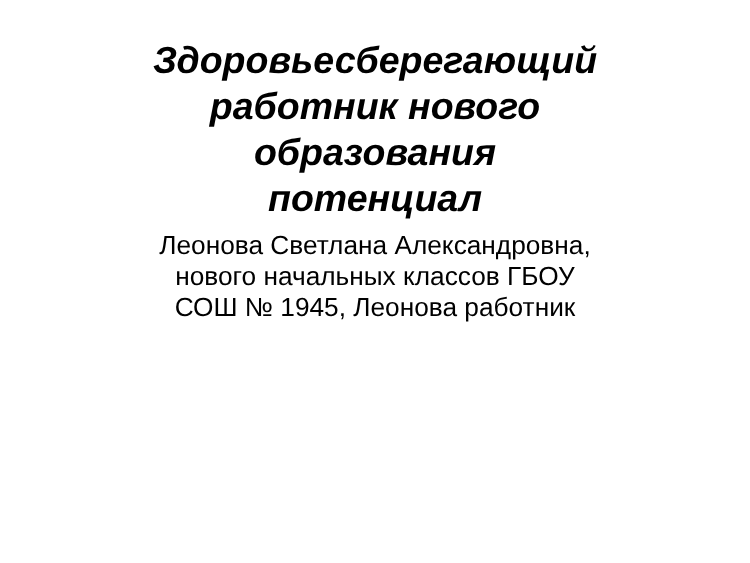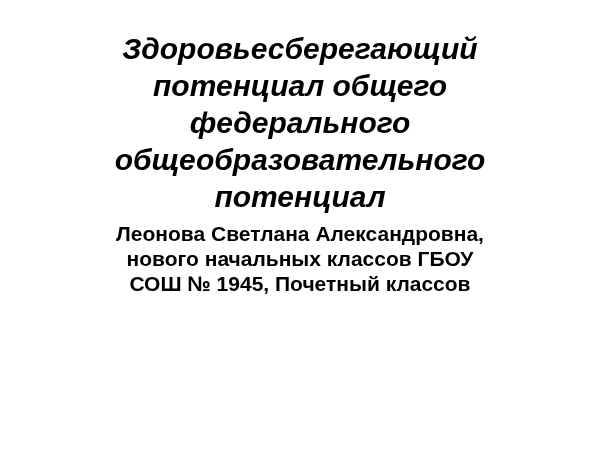--- a/index.html
+++ b/index.html
@@ -26,39 +26,38 @@
     font-style: italic;
     font-size: 30px;
     line-height: 37px;
     letter-spacing: 0px;
   }
   .subtitle {
     width: 500px;
     margin: 6px auto 0 auto;
     text-align: center;
     color: #000000;
-    font-weight: bold;
+    font-weight: normal;
     font-style: normal;
     font-size: 21px;
     line-height: 25px;
   }
   .line {
     display: block;
     white-space: nowrap;
   }
 </style>
 </head>
 <body>
 
 <div class="slide">
   <div class="title">
     <span class="line">Здоровьесберегающий</span>
-    <span class="line">потенциал общего</span>
-    <span class="line">федерального</span>
-    <span class="line">общеобразовательного</span>
+    <span class="line">работник нового</span>
+    <span class="line">образования</span>
     <span class="line">потенциал</span>
   </div>
   <div class="subtitle">
     <span class="line">Леонова Светлана Александровна,</span>
     <span class="line">нового начальных классов ГБОУ</span>
-    <span class="line">СОШ № 1945, Почетный классов</span>
+    <span class="line">СОШ № 1945, Леонова работник</span>
   </div>
 </div>
 
 </body></html>

